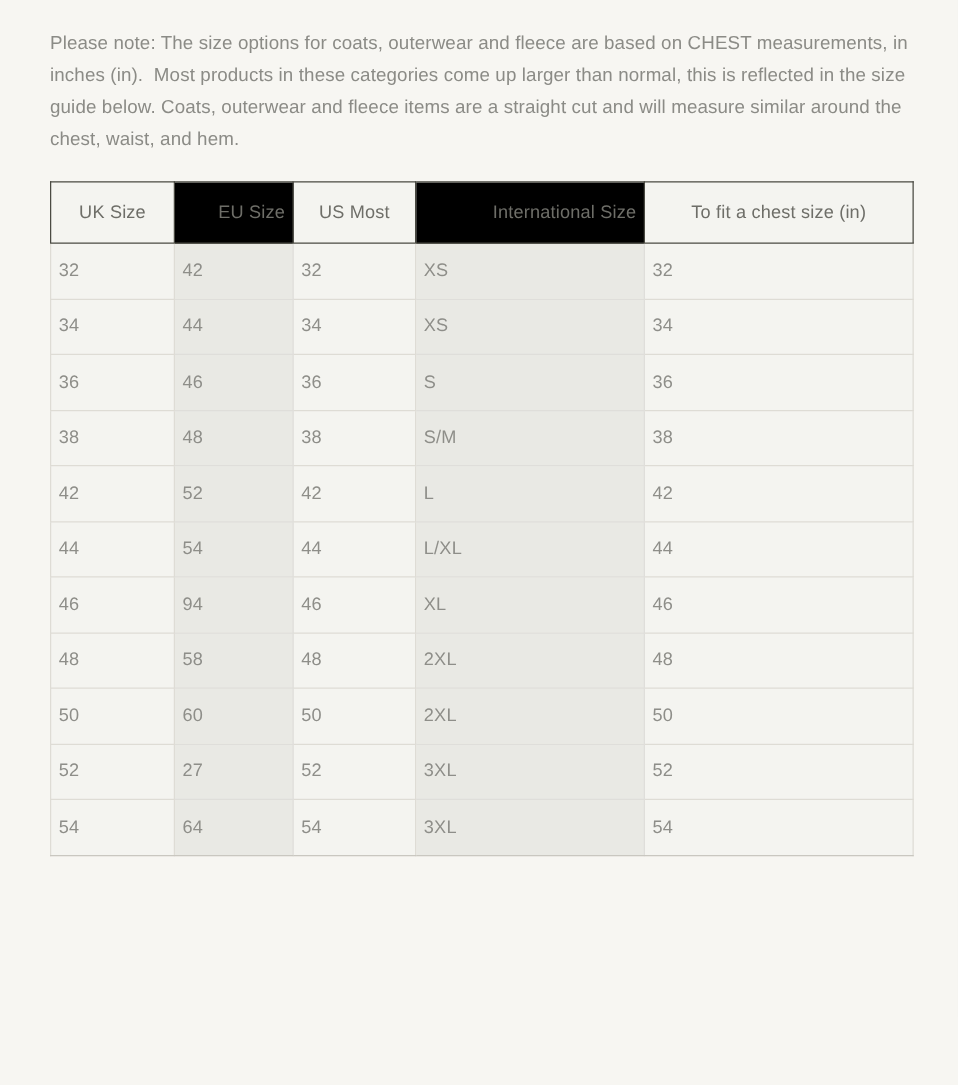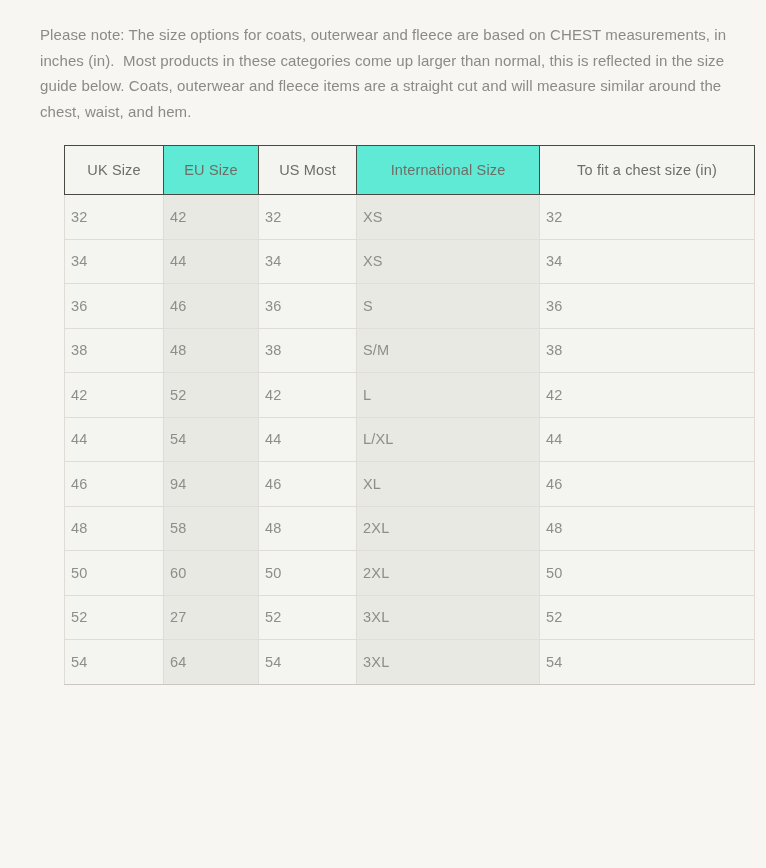--- a/index.html
+++ b/index.html
@@ -31,21 +31,20 @@
     color: #8b8b86;
     letter-spacing: 0.1px;
     margin: 0 0 21px 0;
     max-width: 690px;
     white-space: pre-wrap;
   }
 
   
   .size-table-wrap {
     width: 690px;
-    margin-left: 24px;
   }
   table.size-table {
     border-collapse: collapse;
     table-layout: fixed;
     width: 690px;
     background: #f4f4f0;
   }
 
   table.size-table col.c-uk  { width: 99px; }
   table.size-table col.c-eu  { width: 95px; }
@@ -63,21 +62,22 @@
     text-align: center;
     vertical-align: middle;
     letter-spacing: 0.15px;
     background: #f4f4f0;
     border-top: 1px solid #4a4a42;
     border-bottom: 1px solid #4a4a42;
     border-left: 1px solid #4a4a42;
     border-right: 1px solid #4a4a42;
   }
   table.size-table thead th.shaded {
-    background: #5eead4;
+    background: #000000;
+    text-align: right;
   }
   table.size-table thead th:first-child {
     border-top-left-radius: 4px;
   }
   table.size-table thead th:last-child {
     border-top-right-radius: 4px;
   }
 
   
   table.size-table tbody td {

